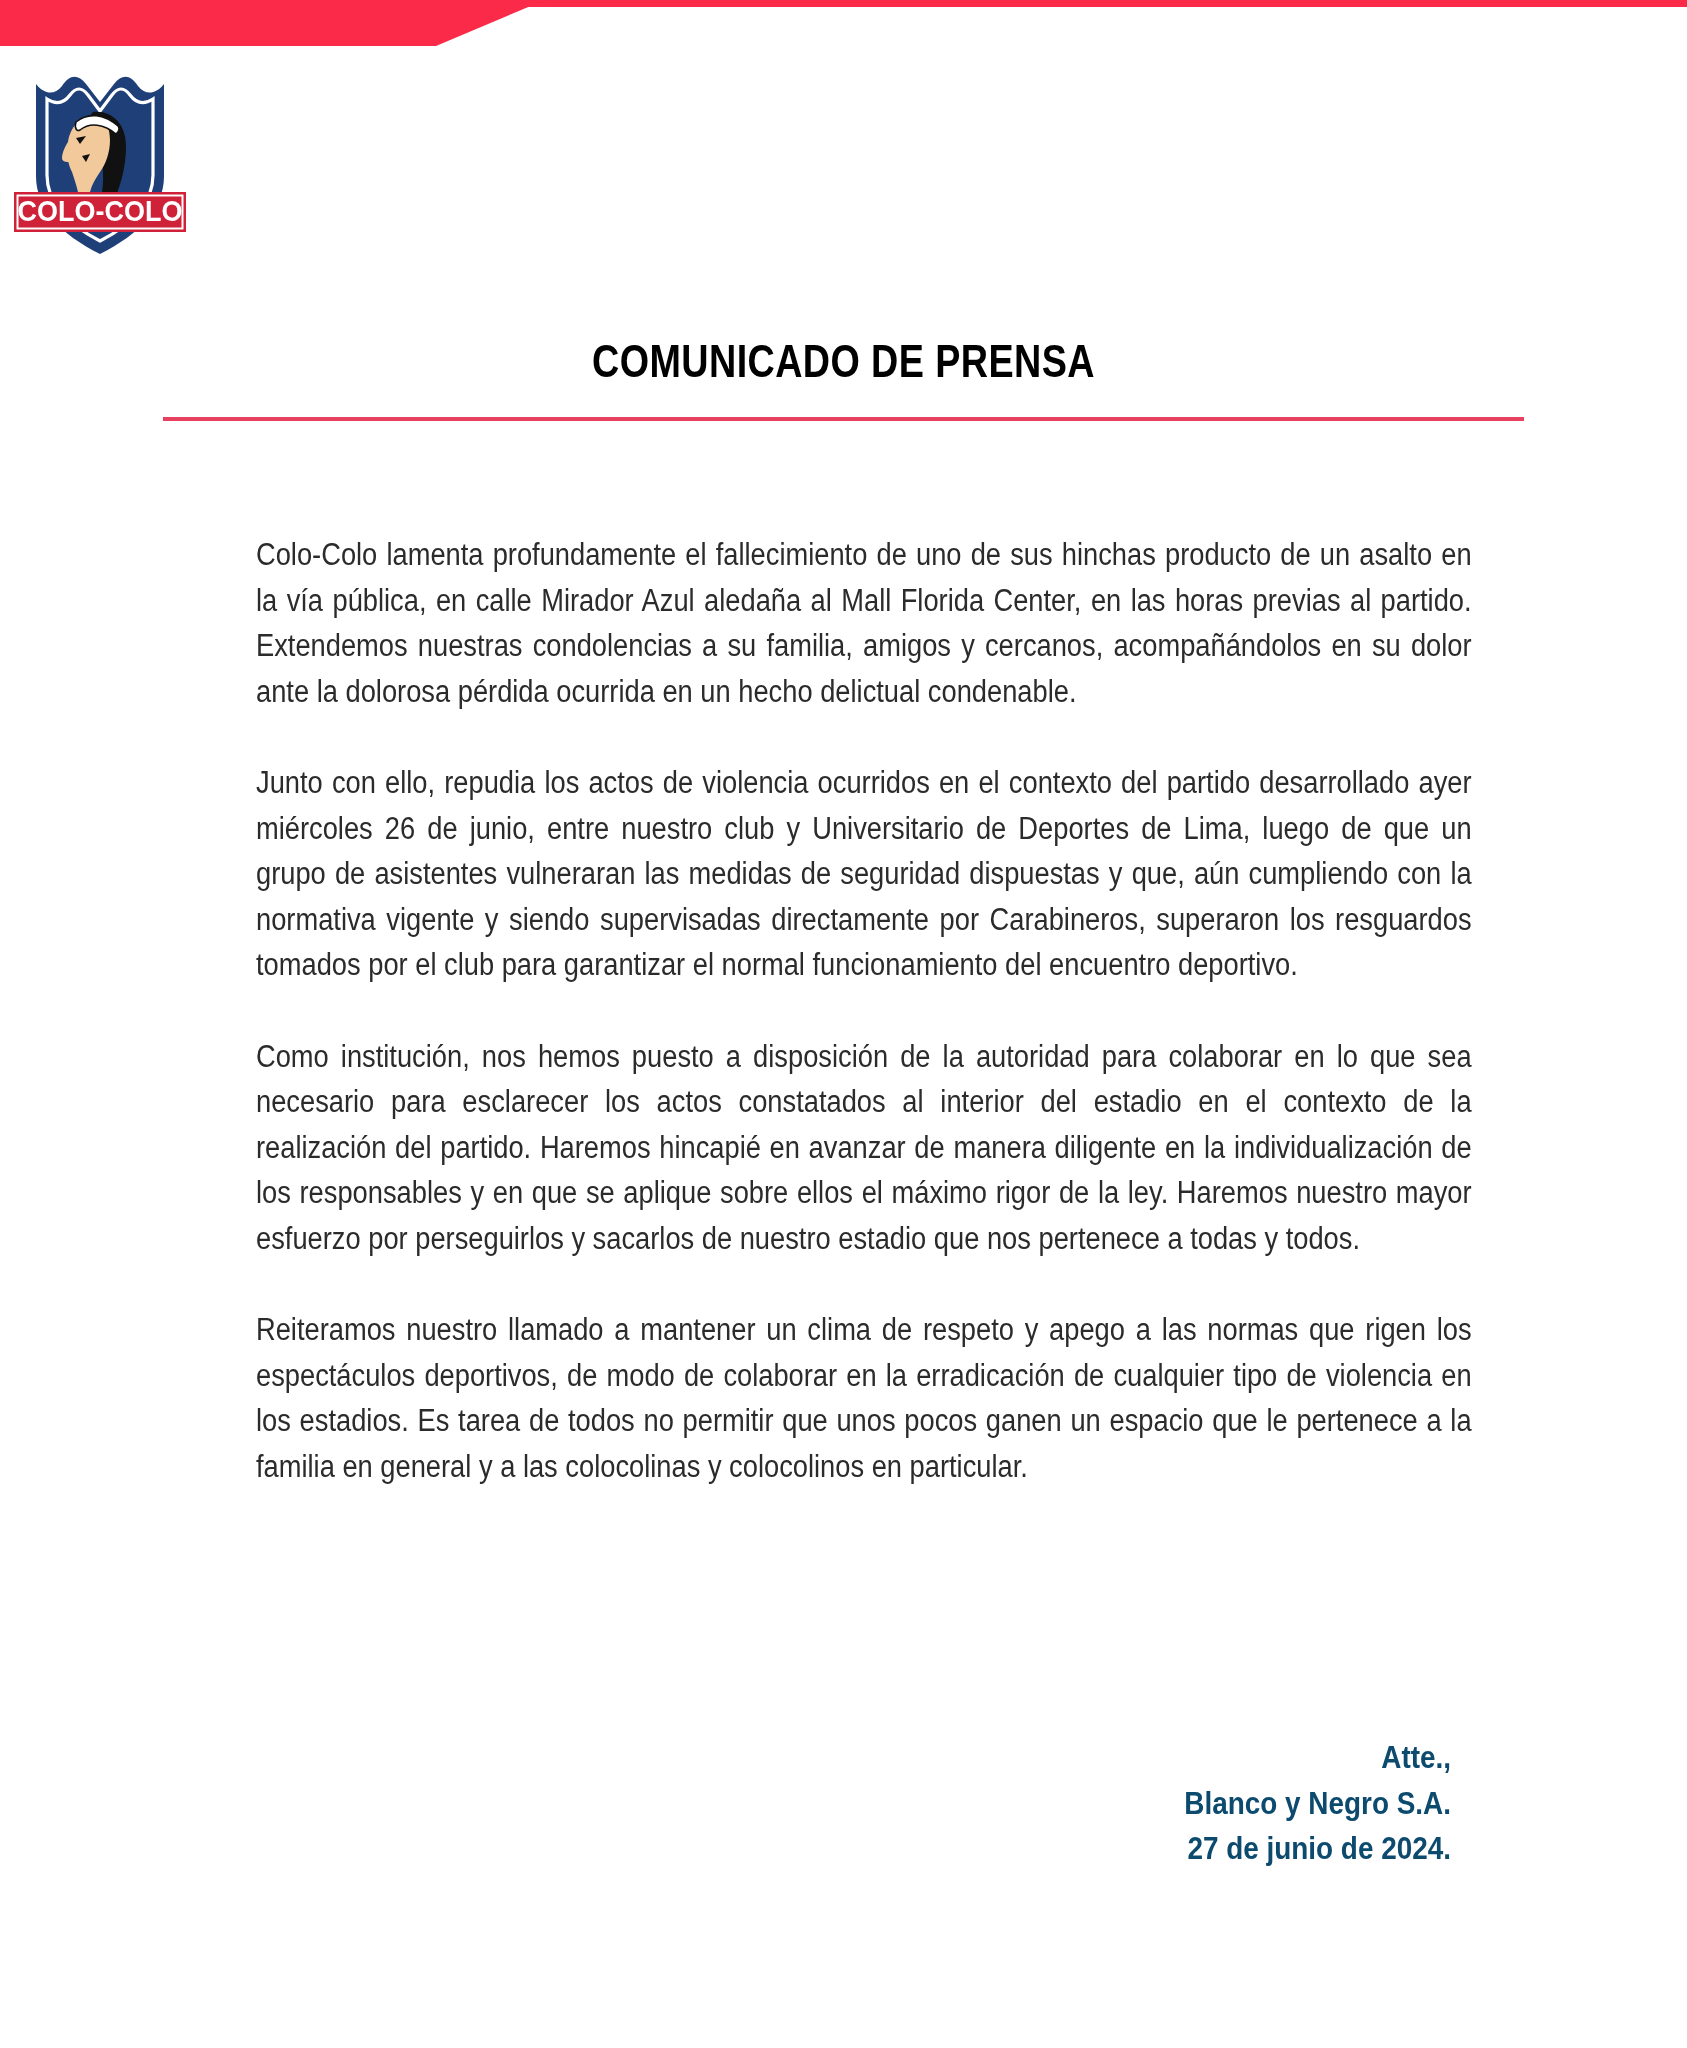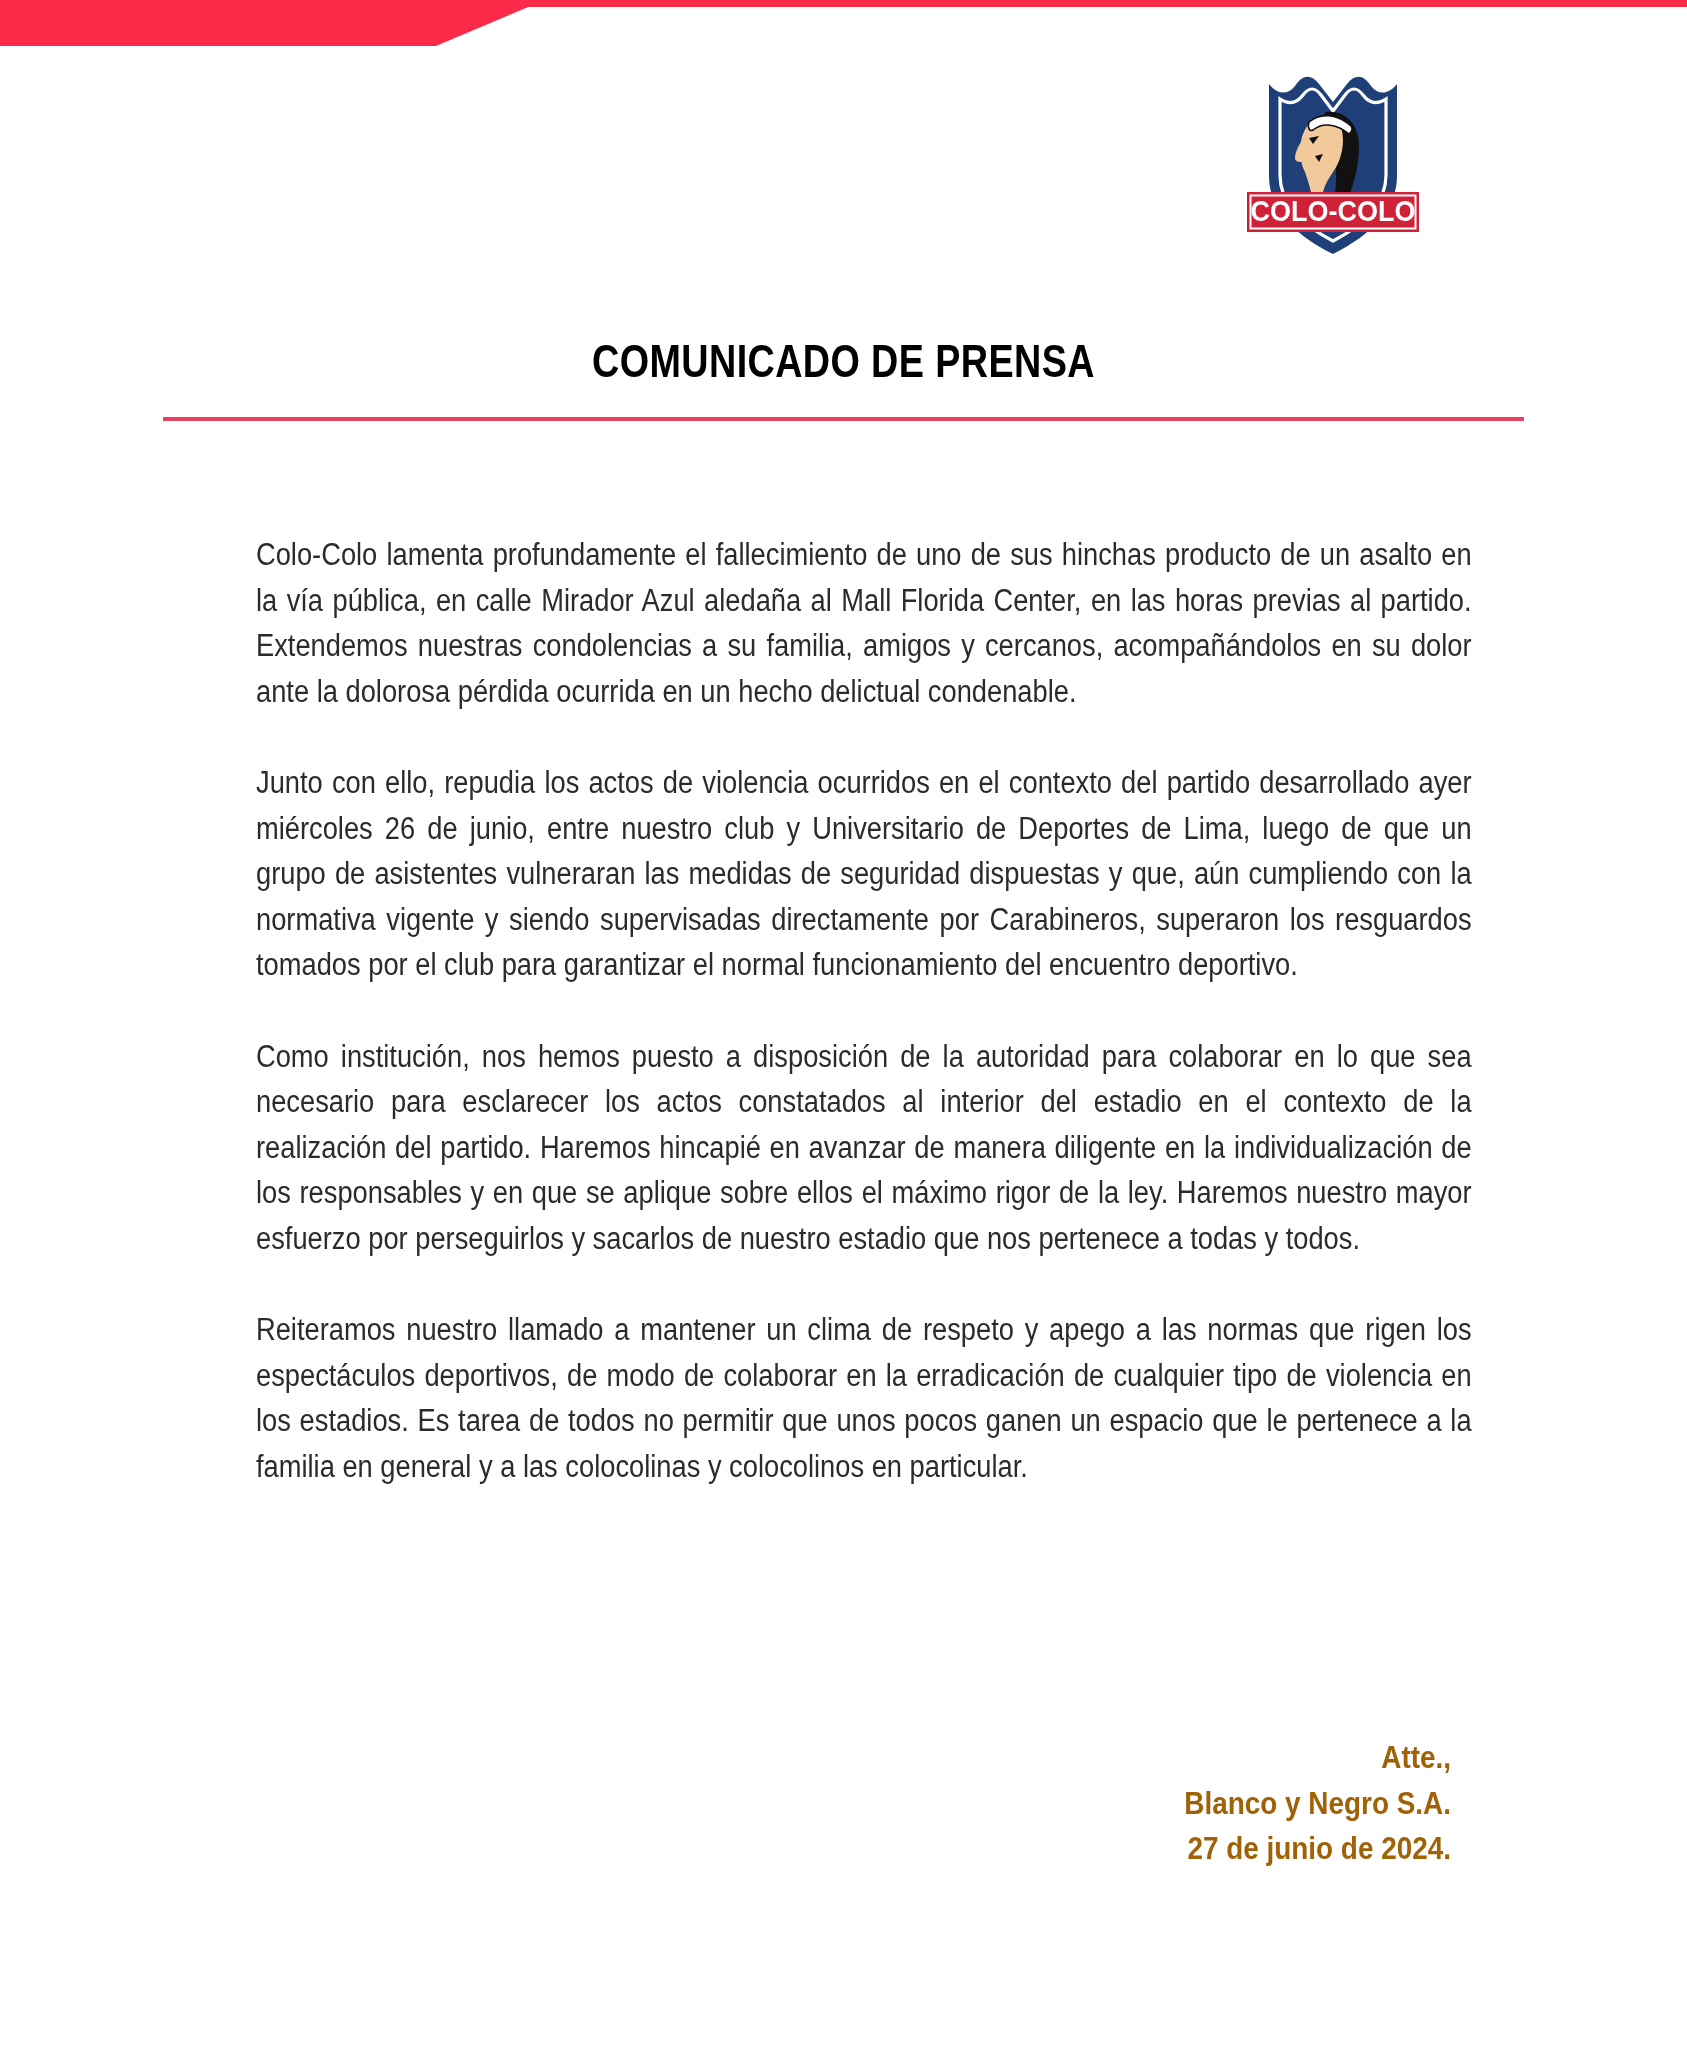--- a/index.html
+++ b/index.html
@@ -41,21 +41,21 @@
     clip-path: polygon(0 0, 100% 0, 80% 100%, 0 100%);
   }
 
   
   .crest-wrap {
     position: absolute;
     top: 72px;
     left: 0;
     width: 1433px;
     display: flex;
-    justify-content: flex-end;
+    justify-content: flex-start;
   }
   .crest {
     display: block;
     width: 200px;
     height: 186px;
   }
 
   
   .doc-title {
     position: absolute;
@@ -110,21 +110,21 @@
   
   .signature {
     position: absolute;
     top: 1735px;
     left: 235px;
     width: 1216px;
     text-align: right;
     font-family: "Liberation Sans Narrow", "Liberation Sans", sans-serif;
     font-size: 31px;
     line-height: 45.5px;
-    color: #a16207;
+    color: #0c4a6e;
     font-weight: 700;
   }
   .signature .sig-line {
     display: block;
     transform: scaleX(0.9);
     transform-origin: right center;
   }
 </style>
 </head>
 <body>

